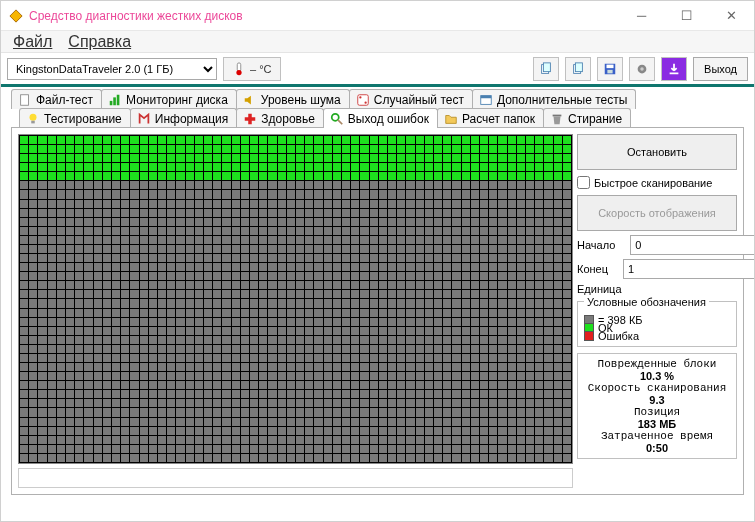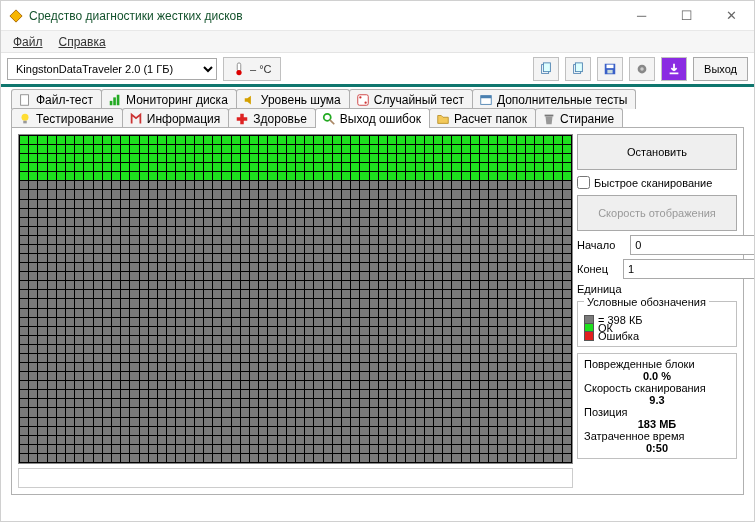--- a/index.html
+++ b/index.html
@@ -14,32 +14,32 @@
     border: 1px solid #d0d0d0;
   }
   .titlebar {
     height: 30px;
     display: flex;
     align-items: center;
     padding: 0 0 0 8px;
     background: #fff;
     border-bottom: 1px solid #e8e8e8;
   }
-  .titlebar .title-text { flex: 1; color: #14532d; font-size: 12px; }
+  .titlebar .title-text { flex: 1; color: #ec4899; font-size: 12px; }
   .title-icon { width: 14px; height: 14px; margin-right: 6px; }
   .win-btns { display: flex; }
   .win-btn {
     width: 45px; height: 30px; display: flex; align-items: center; justify-content: center;
     color: #666; font-size: 13px;
   }
 
   .menubar {
     height: 22px; display: flex; align-items: center; gap: 4px;
     padding: 0 6px; background: #f6f6f6; border-bottom: 1px solid #e4e4e4;
-    font-size: 12px;
+    font-size: 16px;
   }
   .menubar span { padding: 2px 6px; text-decoration: underline; color: #333; }
 
   .toolbar {
     height: 34px; display: flex; align-items: center; padding: 4px 6px; gap: 6px;
     border-bottom: 3px solid #0f766e;
   }
   select.drive {
     height: 22px; width: 210px; border: 1px solid #a9a9a9; background: #fff;
     font-size: 11px; padding: 0 4px;
@@ -63,21 +63,21 @@
     padding: 2px 2px 0 10px;
   }
   .tabrow { display: flex; }
   .tab {
     border: 1px solid #b0b0b0; border-bottom: none;
     background: #f4f4f4; padding: 3px 8px 2px 6px; margin-right: -1px;
     display: flex; align-items: center; gap: 4px; font-size: 12px;
     border-radius: 3px 3px 0 0; white-space: nowrap;
   }
   .tab.active { background: #fff; position: relative; z-index: 2; }
-  .tabrow2 { margin-top: -1px; }
+  .tabrow2 { margin-top: -1px; margin-left: 8px; }
   .tab-panel-border {
     border: 1px solid #b0b0b0; margin: -1px 10px 0 10px; padding: 6px;
     height: 368px; position: relative; background: #fff;
   }
 
   .main-area { display: flex; height: 100%; gap: 4px; }
   .grid-wrap { flex: 1; display: flex; flex-direction: column; }
   .block-grid {
     flex: 1; border: 1px solid #888;
     display: grid;
@@ -114,21 +114,21 @@
   .unit-select { flex:1; height: 20px; border: 1px solid #a9a9a9; font-size: 11px; }
   .legend-box, .stats-box {
     border: 1px solid #c0c0c0; padding: 4px 6px; margin-top: 2px;
   }
   .legend-title { position: relative; top: -10px; background: #fff; padding: 0 3px; font-size: 11px; }
   .legend-row { display: flex; align-items: center; gap: 4px; margin-top: -4px; }
   .sw { width: 10px; height: 10px; border: 1px solid #555; }
   .sw-gray { background: #7a7a7a; }
   .sw-green { background: #1ee01e; }
   .sw-red { background: #e01e1e; }
-  .stat-label { text-align: left; }
+  .stat-label { text-align: center; font-family: Liberation Mono, monospace; }
   .stat-val { text-align: center; font-weight: bold; }
 
   svg.ico { width: 14px; height: 14px; }
 </style>
 </head>
 <body>
 
 <div class="titlebar">
   <svg class="ico title-icon" viewBox="0 0 16 16">
     <polygon points="8,1 15,8 8,15 1,8" fill="#f7b500" stroke="#a06000"></polygon>
@@ -2478,21 +2478,21 @@
             <span>ОК</span>
           </div>
         <div class="legend-row">
             <span class="sw sw-red"></span>
             <span>Ошибка</span>
           </div>
       </div>
 
       <div class="stats-box">
         <div class="stat-label">Поврежденные блоки</div>
-        <div class="stat-val">0.0 %</div>
+        <div class="stat-val">10.3 %</div>
         <div class="stat-label">Скорость сканирования</div>
         <div class="stat-val">9.3</div>
         <div class="stat-label">Позиция</div>
         <div class="stat-val">183 МБ</div>
         <div class="stat-label">Затраченное время</div>
         <div class="stat-val">0:50</div>
       </div>
     </div>
   </div>
 </div>

